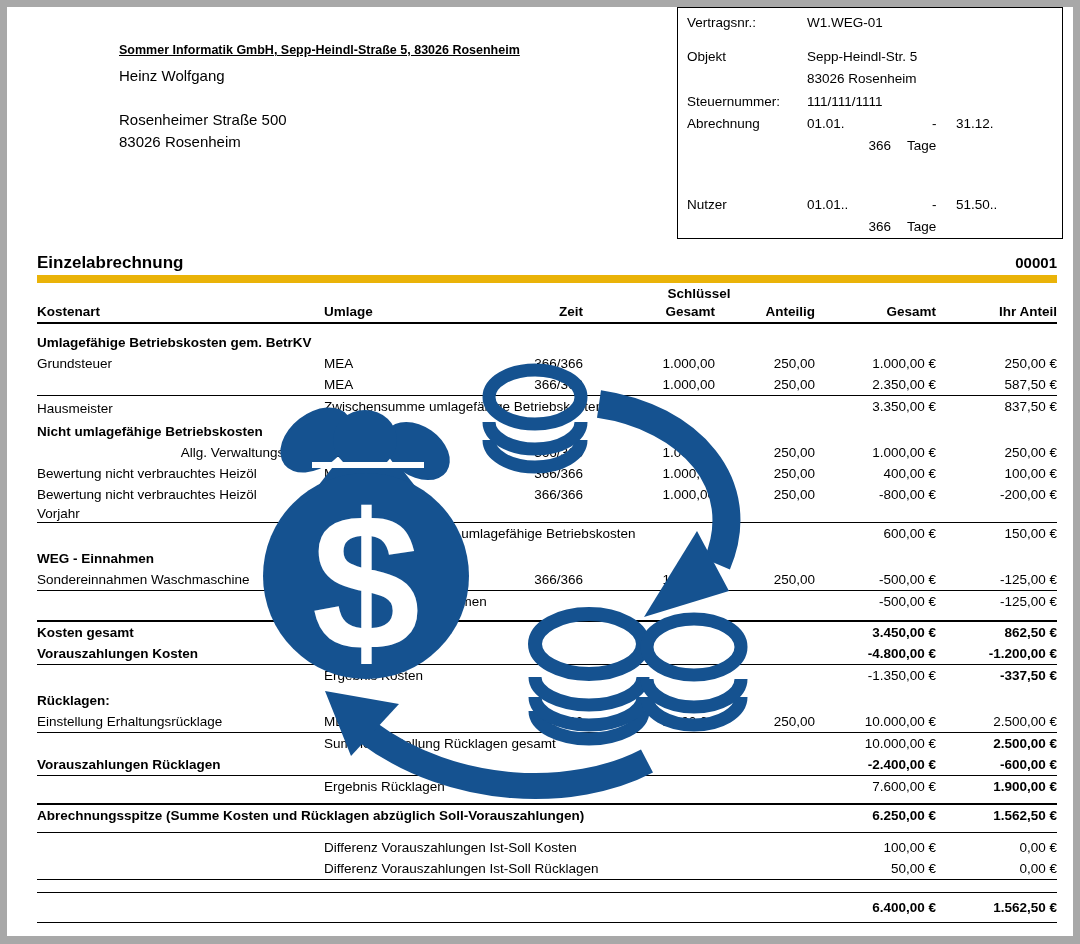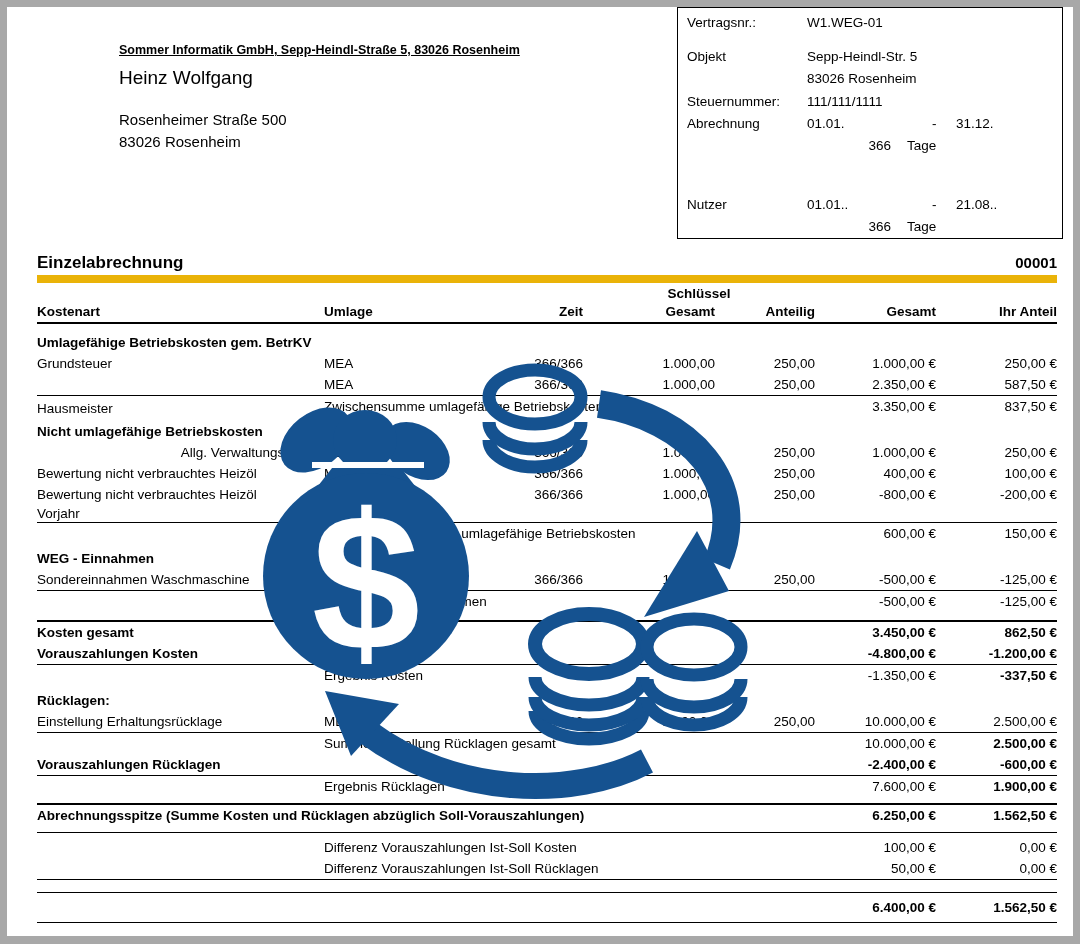--- a/index.html
+++ b/index.html
@@ -14,21 +14,21 @@
   .page{
     position:absolute;left:7px;top:7px;width:1066px;height:929px;
     background:#ffffff;
   }
   
   .sender-line{
     position:absolute;left:112px;top:36px;
     font-size:12.5px;font-weight:bold;text-decoration:underline;
     white-space:nowrap;
   }
-  .recipient-name{position:absolute;left:112px;top:60px;font-size:19px;}
+  .recipient-name{position:absolute;left:112px;top:60px;font-size:15px;}
   .recipient-street{position:absolute;left:112px;top:104px;font-size:15px;}
   .recipient-city{position:absolute;left:112px;top:126px;font-size:15px;}
   
   .infobox{
     position:absolute;left:670px;top:0px;width:384px;height:230px;
     border:1px solid #000;background:#fff;font-size:13.5px;
   }
   .ib-row{position:absolute;left:9px;right:4px;height:21px;line-height:21px;display:flex;white-space:nowrap;}
   .ib-label{width:120px;flex:none;}
   .ib-value{flex:1;}
@@ -97,21 +97,21 @@
     </div>
     <div class="ib-row" style="top:127px">
       <span class="ib-label"></span>
       <span class="ib-days">366</span>
       <span class="ib-unit">Tage</span>
     </div>
     <div class="ib-row" style="top:186px">
       <span class="ib-label">Nutzer</span>
       <span class="ib-from">01.01..</span>
       <span class="ib-dash">-</span>
-      <span class="ib-value">21.08..</span>
+      <span class="ib-value">51.50..</span>
     </div>
     <div class="ib-row" style="top:208px">
       <span class="ib-label"></span>
       <span class="ib-days">366</span>
       <span class="ib-unit">Tage</span>
     </div>
   </div>
 
   <div class="table-area">
     <div class="title-row">

